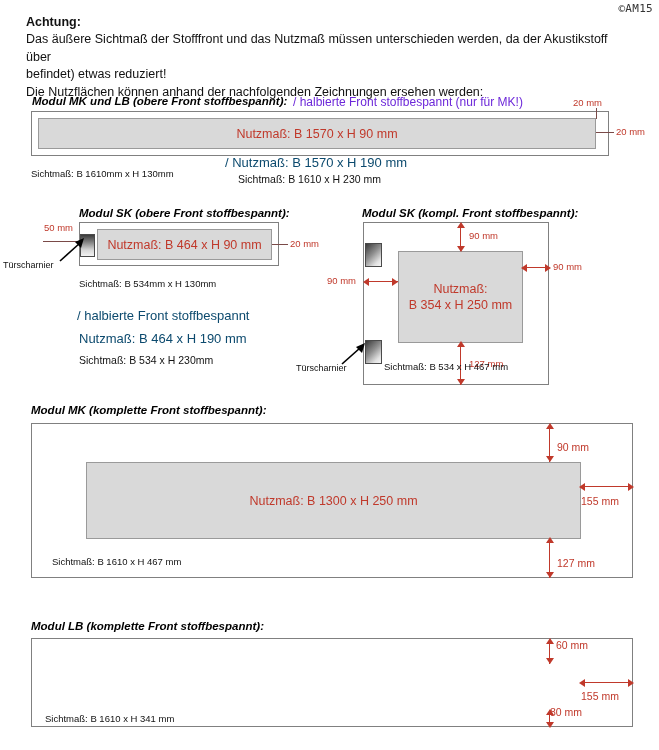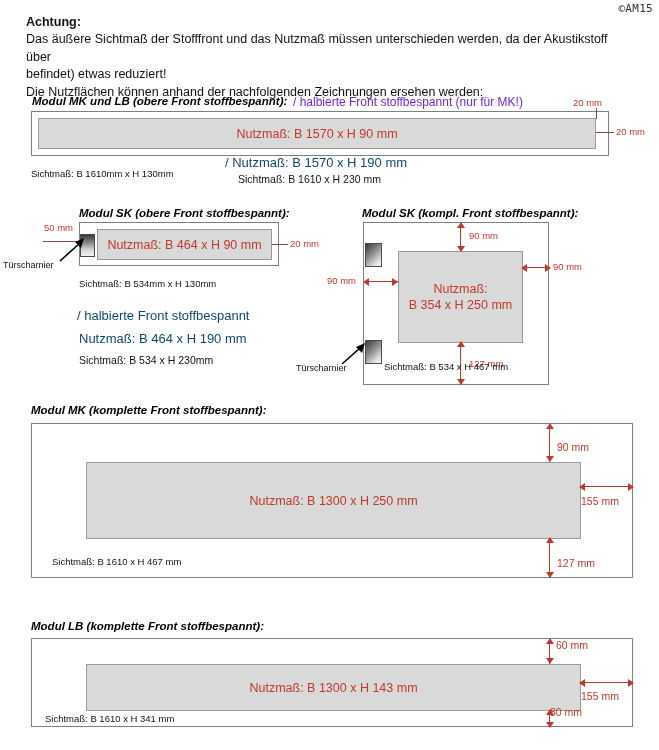--- a/index.html
+++ b/index.html
@@ -203,23 +203,20 @@
   <div class="abs rline-v" style="left:549px;top:539px;height:39px;"></div>
   <div class="abs arrow arr-up" style="left:546px;top:537px;"></div>
   <div class="abs arrow arr-down" style="left:546px;top:572px;"></div>
   <div class="abs dim-txt" style="left:557px;top:557px;">127 mm</div>
 
   <div class="abs cap" style="left:52px;top:556px;">Sichtmaß: B 1610 x H 467 mm</div>
 
   <div class="abs sec-title" style="left:31px;top:620px;">Modul LB (komplette Front stoffbespannt):</div>
 
   <div class="abs outer" style="left:31px;top:638px;width:602px;height:89px;"></div>
-  <div class="abs inner" style="left:86px;top:664px;width:495px;height:47px;">
-    <div class="inner-label">Nutzmaß: B 1300 x H 143 mm</div>
-  </div>
 
   <div class="abs rline-v" style="left:549px;top:640px;height:24px;"></div>
   <div class="abs arrow arr-up" style="left:546px;top:638px;"></div>
   <div class="abs arrow arr-down" style="left:546px;top:658px;"></div>
   <div class="abs dim-txt" style="left:556px;top:639px;">60 mm</div>
 
   <div class="abs rline-h" style="left:581px;top:682px;width:51px;"></div>
   <div class="abs arrow arr-left" style="left:579px;top:679px;"></div>
   <div class="abs arrow arr-right" style="left:628px;top:679px;"></div>
   <div class="abs dim-txt" style="left:581px;top:690px;">155 mm</div>

